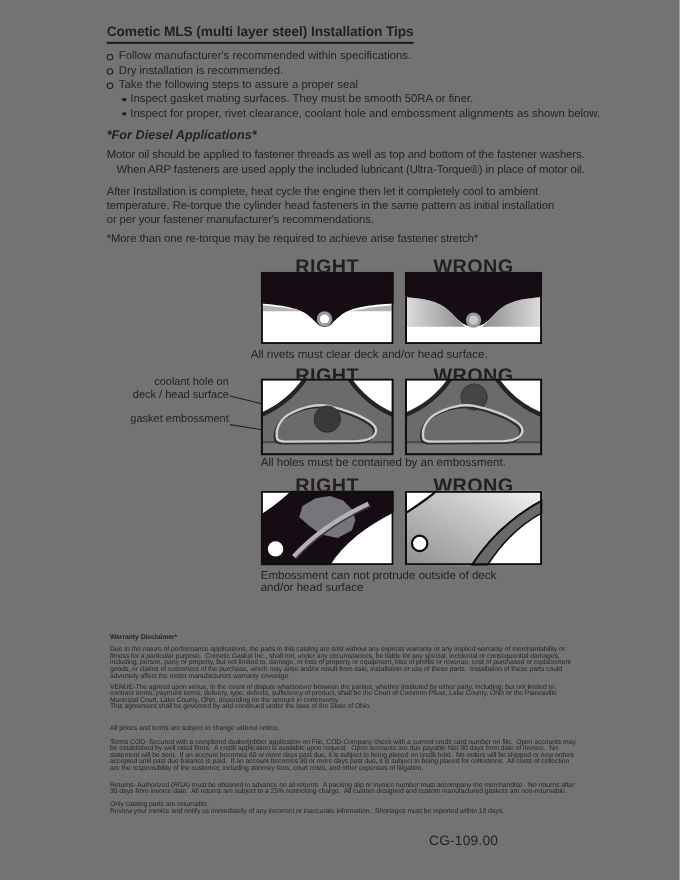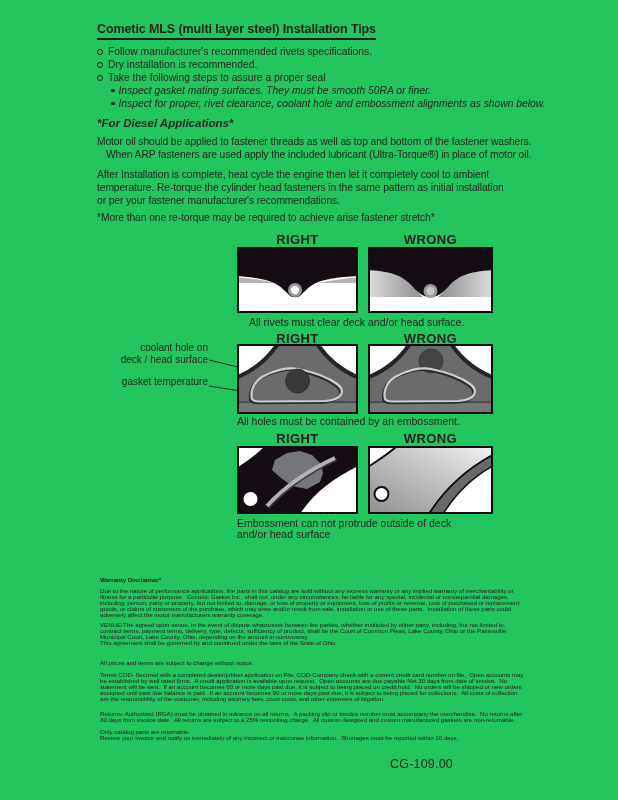--- a/index.html
+++ b/index.html
@@ -1,34 +1,34 @@
 <!DOCTYPE html>
 <html><head>
 <meta charset="utf-8">
 <style>
   html,body{margin:0;padding:0;background:#fff;}
-  .page{position:relative;width:618px;height:800px;background:#22c55e;overflow:hidden;
+  .page{position:relative;width:618px;height:800px;background:#737373;overflow:hidden;
         font-family:"Liberation Sans","DejaVu Sans",sans-serif;color:#231f20;}
   .abs{position:absolute;}
   .title{left:97px;top:22px;font-size:12.5px;font-weight:bold;letter-spacing:-0.1px;}
   .title-inner{display:inline-block;border-bottom:2px solid #231f20;padding-bottom:1.5px;}
   .bullets{left:97px;top:45px;font-size:10.3px;line-height:13px;}
   .b-row{display:flex;align-items:flex-start;}
   .dot-hollow{width:4px;height:4px;border:1px solid #231f20;border-radius:50%;
               display:inline-block;margin:4px 5px 0 0;flex:none;}
-  .sub{margin-left:14px;font-style:italic;}
+  .sub{margin-left:14px;}
   .dot-solid{width:3.5px;height:3.5px;background:#231f20;border-radius:50%;
              display:inline-block;margin:4.5px 4px 0 0;flex:none;}
   .h2{left:97px;top:117px;font-size:11.5px;font-weight:bold;font-style:italic;}
   .para{font-size:10.3px;line-height:13px;white-space:pre;letter-spacing:-0.1px;}
   .p1{left:97px;top:135px;text-align:right;}
   .p2{left:97px;top:168px;}
   .p3{left:97px;top:211px;}
   .diagram-area{left:0;top:228px;width:618px;height:330px;}
-  .rw{position:absolute;font-size:13px;font-weight:bold;letter-spacing:0.4px;text-align:center;}
+  .rw{position:absolute;font-size:18px;font-weight:bold;letter-spacing:0.4px;text-align:center;}
   .dbox{position:absolute;}
   .dbox svg{display:block;}
   .cap{position:absolute;font-size:10.5px;line-height:10.5px;white-space:pre;}
   .anno{position:absolute;font-size:10px;line-height:11.5px;text-align:right;white-space:pre;width:122px;}
   .leader{position:absolute;left:0;top:0;pointer-events:none;}
   .legal{left:100px;font-size:6.2px;line-height:6px;letter-spacing:-0.05px;white-space:pre;}
   .legal-h{font-weight:bold;}
   .code{left:390px;top:757px;font-size:12.5px;letter-spacing:0.2px;}
 </style>
 </head>
@@ -36,21 +36,21 @@
 
 <div class="page">
 
   <div class="abs title">
     <span class="title-inner">Cometic MLS (multi layer steel) Installation Tips</span>
   </div>
 
   <div class="abs bullets">
     <div class="b-row">
       <span class="dot-hollow"></span>
-      <span>Follow manufacturer's recommended rivets specifications.</span>
+      <span>Follow manufacturer's recommended within specifications.</span>
     </div>
     <div class="b-row">
       <span class="dot-hollow"></span>
       <span>Dry installation is recommended.</span>
     </div>
     <div class="b-row">
       <span class="dot-hollow"></span>
       <span>Take the following steps to assure a proper seal</span>
     </div>
     <div class="b-row sub">
@@ -103,28 +103,28 @@
         <rect x="0" y="0" width="125" height="66" fill="#ffffff"></rect>
         <path d="M0 23 C26 25 34 29 43 38 C47 42.5 51 47 55 50 L0 50 Z" fill="url(#gL)"></path>
         <path d="M125 23 C99 25 91 29 82 38 C78 42.5 74 47 70 50 L125 50 Z" fill="url(#gR)"></path>
         <path d="M0 0 H125 V23 C99 25 91 29 82 38 C75 46 70 50 62.5 50 C55 50 50 46 43 38 C34 29 26 25 0 23 Z" fill="#150d13"></path>
         <circle cx="62.5" cy="44" r="7" fill="#98989a"></circle>
         <circle cx="62.5" cy="44" r="4.2" fill="#c8c8ca"></circle>
         <rect x="1" y="1" width="123" height="64" fill="none" stroke="#0e0e10" stroke-width="2"></rect>
       </svg>
     </div>
 
-    <div class="cap" style="left:249px;top:89px;">All rivets must clear deck and/or head surface.</div>
+    <div class="cap" style="left:228px;top:89px;">All rivets must clear deck and/or head surface.</div>
 
     <div class="rw" style="left:237px;top:103px;width:121px;">RIGHT</div>
     <div class="rw" style="left:368px;top:103px;width:125px;">WRONG</div>
 
     <div class="anno" style="left:86px;top:114px;">coolant hole on
 deck / head surface</div>
-    <div class="anno" style="left:86px;top:148px;">gasket temperature</div>
+    <div class="anno" style="left:86px;top:148px;">gasket embossment</div>
     <svg class="leader" width="618" height="330">
       <line x1="209" y1="132" x2="296" y2="153" stroke="#231f20" stroke-width="1"></line>
       <line x1="209" y1="158" x2="259" y2="166" stroke="#231f20" stroke-width="1"></line>
     </svg>
 
     <div class="dbox" style="left:237px;top:116px;">
       <svg width="121" height="70" viewBox="0 0 121 70">
         <rect x="0" y="0" width="121" height="70" fill="#6b6b6d"></rect>
         <rect x="1" y="57" width="119" height="2.2" fill="#4c4c4e"></rect>
         <rect x="1" y="59.2" width="119" height="9.8" fill="#77777a"></rect>

